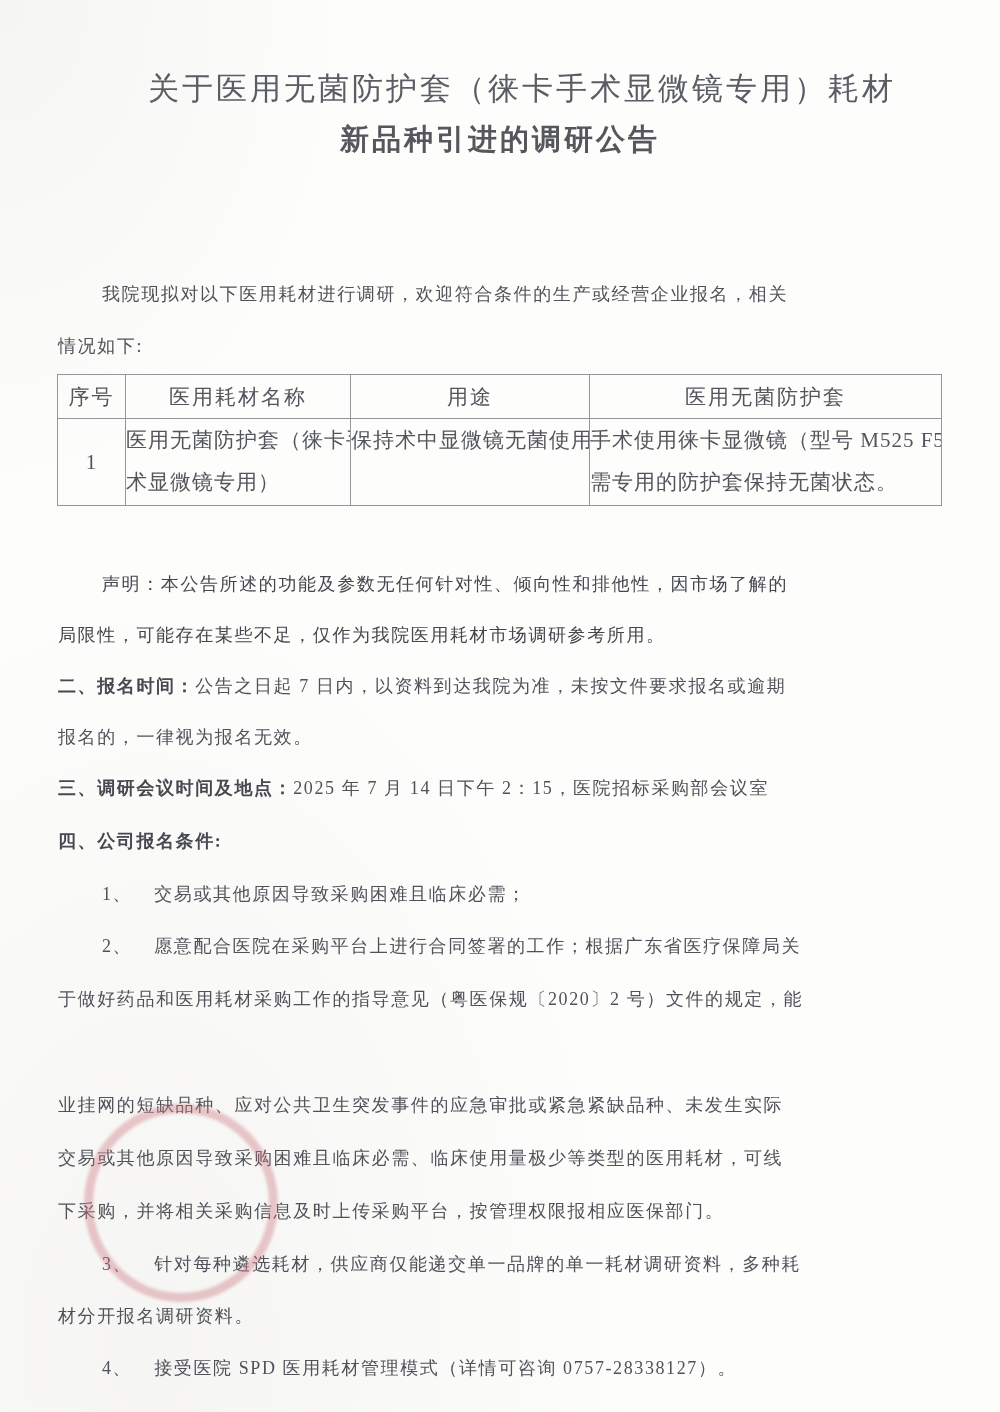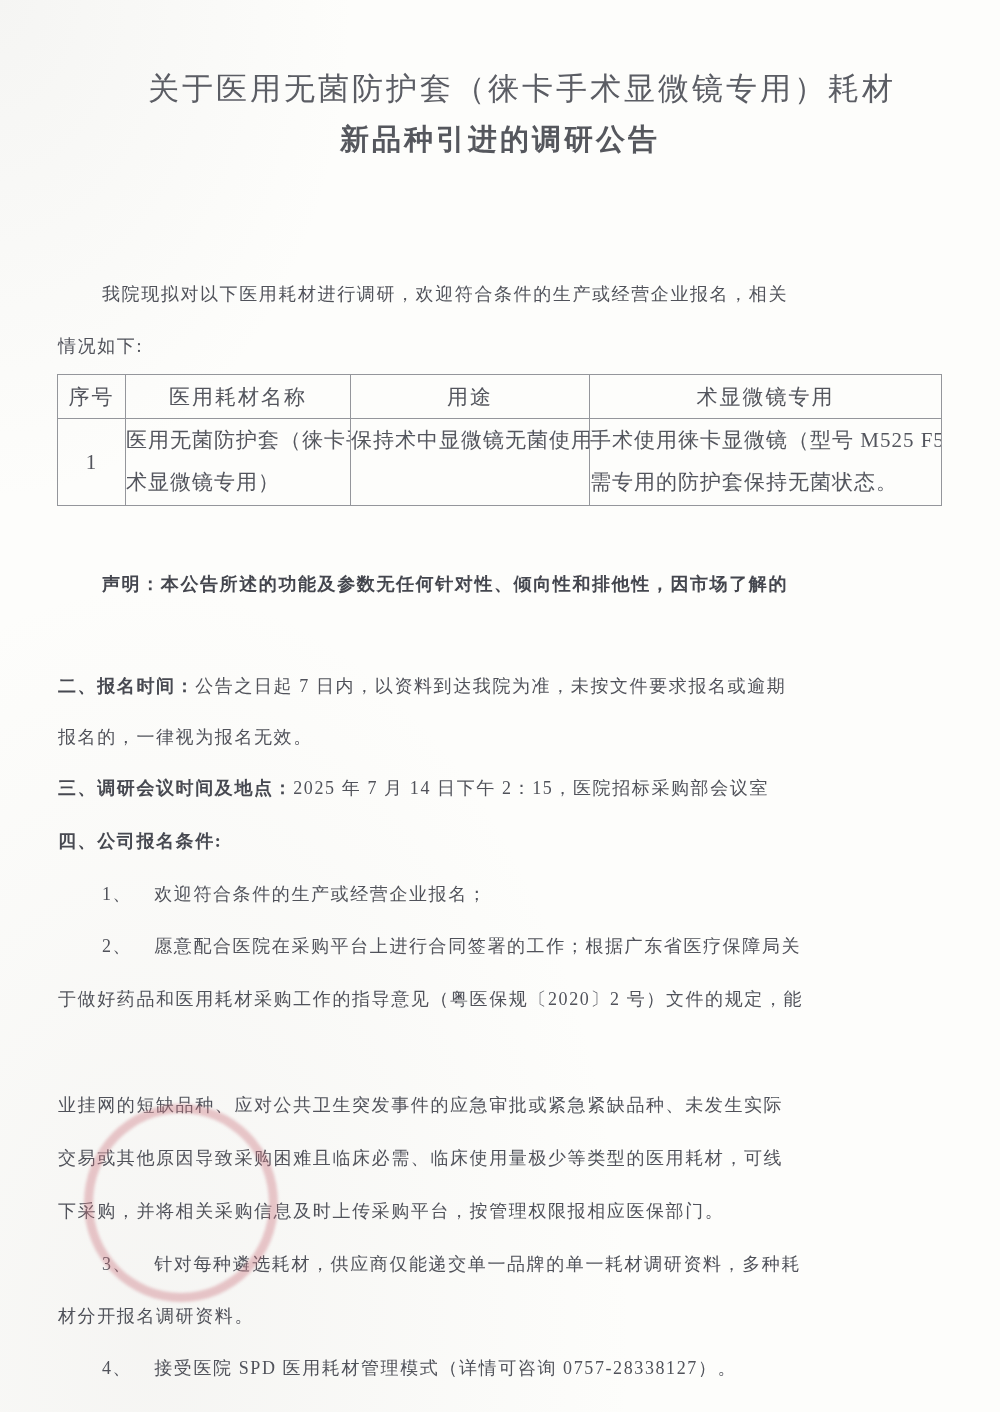--- a/index.html
+++ b/index.html
@@ -50,21 +50,21 @@
     left: 58px;
     width: 886px;
     font-size: 18px;
     letter-spacing: 1.6px;
     color: #50525a;
     white-space: nowrap;
     margin-top: 45px;
   }
   .indent { padding-left: 44px; }
   .bold   { font-weight: 700; color: #474951; }
-  .kai    { font-weight: 700; color: #44464e; }
+  .kai    { font-weight: 400; color: #44464e; }
   .num    { display: inline-block; margin-right: 22px; }
   .lbl    { font-weight: 700; color: #474951; }
 
   table.consumables {
     position: absolute;
     top: 374px;
     left: 57px;
     width: 884px;
     border-collapse: collapse;
     table-layout: fixed;
@@ -124,54 +124,55 @@
       <col style="width:68px">
       <col style="width:225px">
       <col style="width:239px">
       <col style="width:352px">
     </colgroup>
     <tbody>
         <tr>
       <th class="hdr">序号</th>
       <th class="hdr">医用耗材名称</th>
       <th class="hdr">用途</th>
-      <th class="hdr">术显微镜专用</th>
+      <th class="hdr">医用无菌防护套</th>
     </tr>
     <tr>
       <td class="c-no">1</td>
       <td class="c-body">
         <div class="cell-line">医用无菌防护套（徕卡手</div>
         <div class="cell-line">术显微镜专用）</div>
       </td>
       <td class="c-body">
         <div class="cell-line">保持术中显微镜无菌使用</div>
       </td>
       <td class="c-body">
         <div class="cell-line">手术使用徕卡显微镜（型号 M525 F50)，</div>
         <div class="cell-line">需专用的防护套保持无菌状态。</div>
       </td>
     </tr>
   </tbody>
     </table>
 
   <div class="ln indent kai" style="top:527px">声明：本公告所述的功能及参数无任何针对性、倾向性和排他性，因市场了解的</div>
+  <div class="ln kai" style="top:578px">局限性，可能存在某些不足，仅作为我院医用耗材市场调研参考所用。</div>
 
   <div class="ln" style="top:629px">
     <span class="lbl">二、报名时间：</span><span>公告之日起 7 日内，以资料到达我院为准，未按文件要求报名或逾期</span>
   </div>
   <div class="ln" style="top:680px">报名的，一律视为报名无效。</div>
 
   <div class="ln" style="top:731px">
     <span class="lbl">三、调研会议时间及地点：</span><span>2025 年 7 月 14 日下午 2：15，医院招标采购部会议室</span>
   </div>
 
   <div class="ln bold" style="top:784px">四、公司报名条件:</div>
 
   <div class="ln indent" style="top:837px">
-    <span class="num">1、</span><span>欢迎符合条件的生产或经营企业报名；</span>
+    <span class="num">1、</span><span>交易或其他原因导致采购困难且临床必需；</span>
   </div>
 
   <div class="ln indent" style="top:889px">
     <span class="num">2、</span><span>愿意配合医院在采购平台上进行合同签署的工作；根据广东省医疗保障局关</span>
   </div>
   <div class="ln" style="top:942px">于做好药品和医用耗材采购工作的指导意见（粤医保规〔2020〕2 号）文件的规定，能</div>
   <div class="ln" style="top:1048px">业挂网的短缺品种、应对公共卫生突发事件的应急审批或紧急紧缺品种、未发生实际</div>
   <div class="ln" style="top:1101px">交易或其他原因导致采购困难且临床必需、临床使用量极少等类型的医用耗材，可线</div>
   <div class="ln" style="top:1154px">下采购，并将相关采购信息及时上传采购平台，按管理权限报相应医保部门。</div>
 

